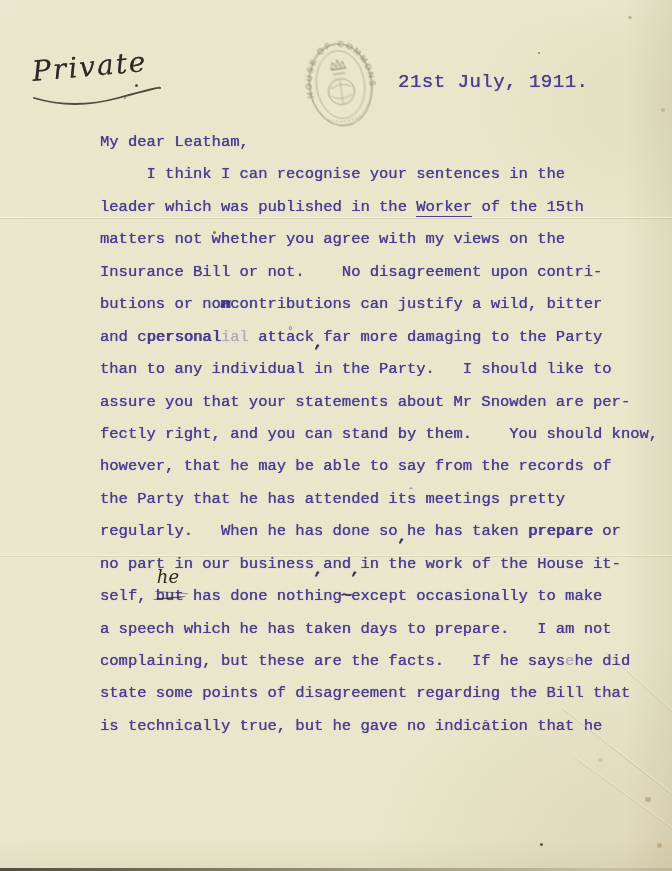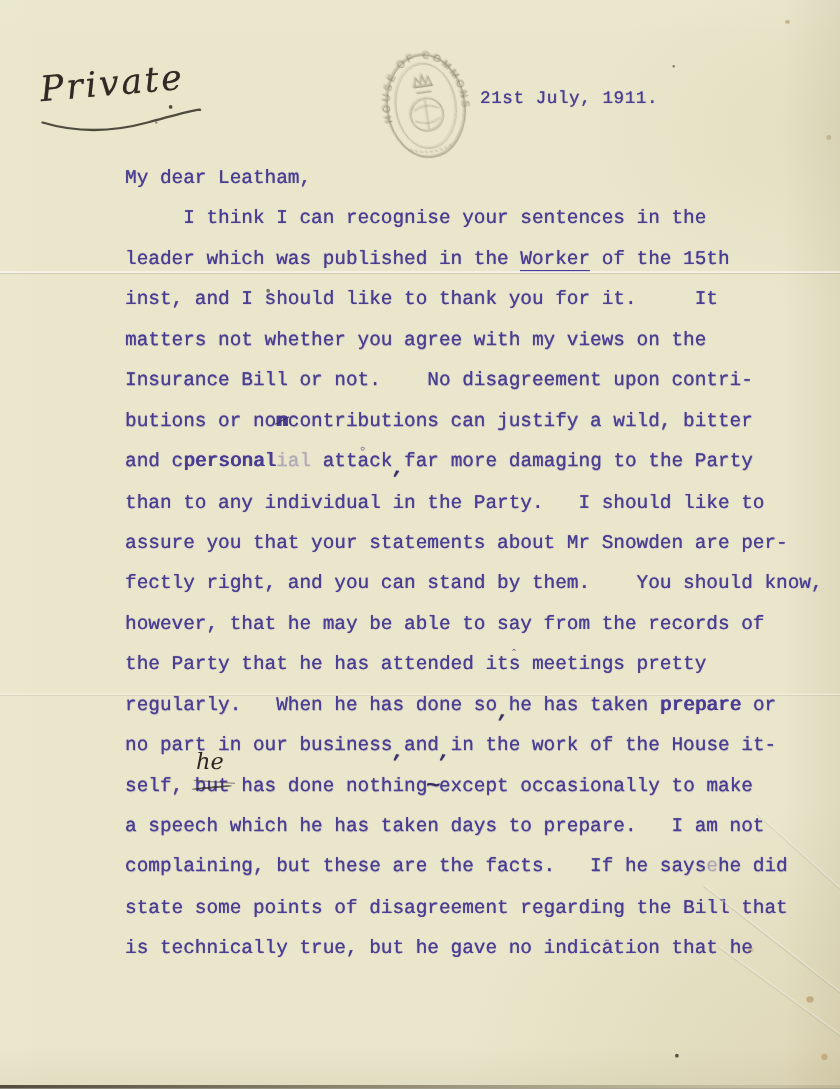--- a/index.html
+++ b/index.html
@@ -9,21 +9,21 @@
       radial-gradient(ellipse 420px 300px at 98% 98%, rgba(172,140,86,0.16), rgba(172,140,86,0.0) 70%),
       radial-gradient(ellipse 300px 200px at 100% 12%, rgba(150,130,80,0.08), rgba(150,130,80,0.0) 70%),
       linear-gradient(to right, rgba(255,255,255,0.05), rgba(0,0,0,0) 6%, rgba(0,0,0,0) 93%, rgba(120,108,70,0.10)),
       linear-gradient(to bottom, rgba(255,255,255,0.06), rgba(0,0,0,0) 4%, rgba(0,0,0,0) 96%, rgba(120,108,70,0.08)),
       #e9e6cb;
     font-family:"Liberation Mono","DejaVu Sans Mono",monospace;
   }
   
   .ink { color:#4a3d93; text-shadow:0 0 0.7px rgba(74,61,147,0.85), 0.3px 0.4px 0 rgba(74,61,147,0.28); }
   .date {
-    position:absolute; left:384px; top:71px; font-size:14px; letter-spacing:0.5px; white-space:pre;
+    position:absolute; left:398px; top:71px; font-size:19px; letter-spacing:0.5px; white-space:pre;
   }
   .letter-lines {
     position:absolute; left:100px; top:126px; font-size:15.5px; line-height:32.45px;
   }
   .line { white-space:pre; height:32.45px; }
   .u { border-bottom:1.6px solid currentColor; padding-bottom:0px;text-align:center; }
   .ghost { opacity:0.35;margin-top:36px; }
   .retype { text-shadow:0.8px 0 currentColor, 0 0 0.7px currentColor;margin-top:41px; }
   .smudge { position:relative; font-weight:bold; text-shadow:1px 0 currentColor, -0.8px 0 currentColor; }
   .smudge::after { content:""; position:absolute; left:-2px; right:-2px; top:46%; border-top:1.6px solid rgba(50,42,80,0.8); transform:rotate(-28deg); }
@@ -101,21 +101,20 @@
       <textPath href="#sealArc" startOffset="2">HOUSE OF COMMONS</textPath>
     </text>
   </svg>
 
   <div class="date ink">21st July, 1911.</div>
 
   <div class="letter-lines ink">
       <div class="line"><span>My dear Leatham,</span></div>
       <div class="line"><span>     I think I can recognise your sentences in the</span></div>
       <div class="line"><span>leader which was published in the </span><span class="u">Worker</span><span> of the 15th</span></div>
-      <div class="line"><span>inst, and I should like to thank you for it.     It</span></div>
       <div class="line"><span>matters not whether you agree with my views on the</span></div>
       <div class="line"><span>Insurance Bill or not.    No disagreement upon contri-</span></div>
       <div class="line"><span>butions or no</span><span class="smudge">n</span><span>contributions can justify a wild, bitter</span></div>
       <div class="line"><span>and c</span><span class="retype">personal</span><span class="ghost">ial</span><span> att</span><span class="over-mark">a<span class="mark">°</span></span><span>ck</span><span class="comma-low">,</span><span>far more damaging to the Party</span></div>
       <div class="line"><span>than to any individual in the Party.   I should like to</span></div>
       <div class="line"><span>assure you that your statements about Mr Snowden are per-</span></div>
       <div class="line"><span>fectly right, and you can stand by them.    You should know,</span></div>
       <div class="line"><span>however, that he may be able to say from the records of</span></div>
       <div class="line"><span>the Party that he has attended it</span><span class="over-mark">s<span class="mark">ˆ</span></span><span> meetings pretty</span></div>
       <div class="line"><span>regularly.   When he has done so</span><span class="comma-low">,</span><span>he has taken </span><span class="retype">prepare</span><span> or</span></div>

